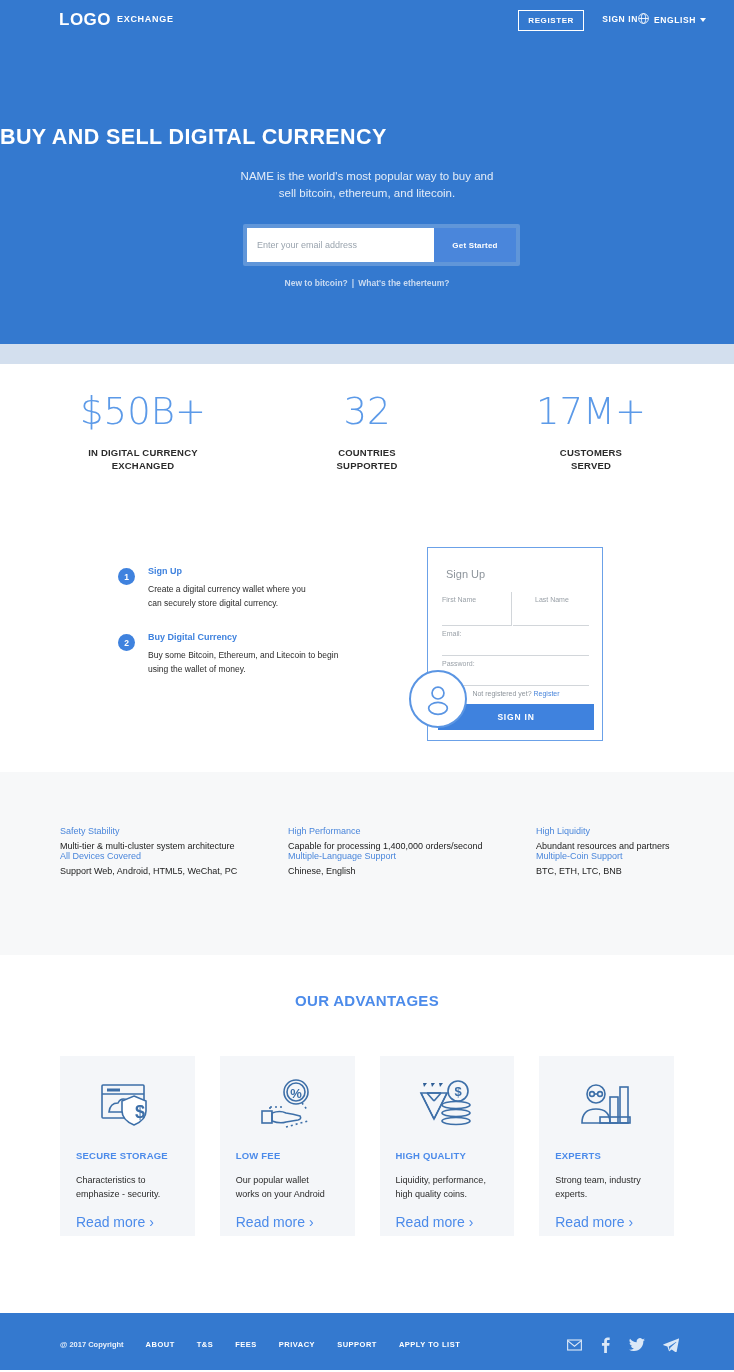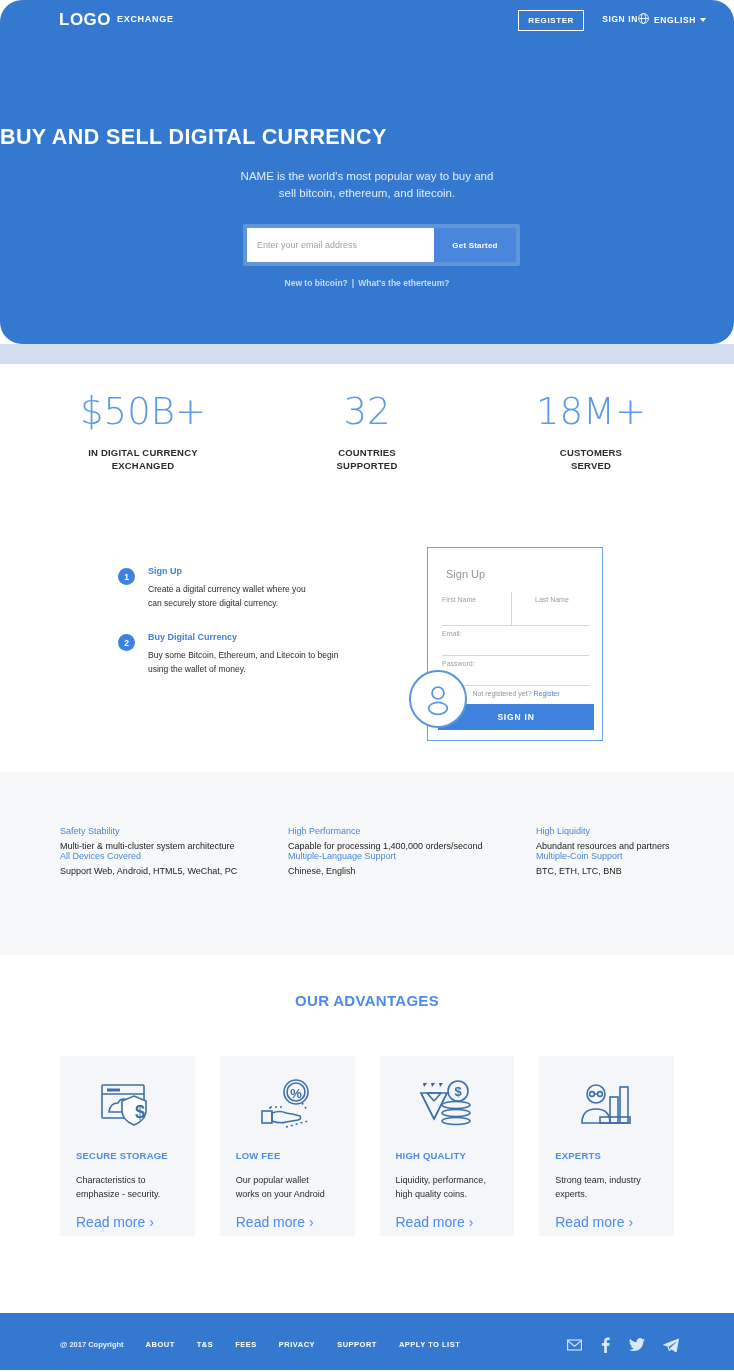--- a/index.html
+++ b/index.html
@@ -9,21 +9,20 @@
     font-family: "Liberation Sans", sans-serif;
     background: #ffffff;
     overflow: hidden;
   }
   .page { position: relative; width: 734px; height: 1372px; }
 
   
   .hero {
     position: absolute; left: 0; top: 0; width: 734px; height: 344px;
     background: #3479cf;
-    border-radius: 22px;
   }
   .navbar {
     position: absolute; left: 0; top: 0; width: 734px; height: 38px;
     display: flex; align-items: center;
   }
   .brand-logo {
     position: absolute; left: 59px; top: 10px;
     color: #ffffff; font-size: 17px; font-weight: bold; letter-spacing: 0.5px;
   }
   .nav-exchange {
@@ -245,21 +244,21 @@
       </div>
     </div>
     <div class="stat">
       <div class="stat-num">32</div>
       <div class="stat-label">
         <div>COUNTRIES</div>
         <div>SUPPORTED</div>
       </div>
     </div>
     <div class="stat">
-      <div class="stat-num">18M+</div>
+      <div class="stat-num">17M+</div>
       <div class="stat-label">
         <div>CUSTOMERS</div>
         <div>SERVED</div>
       </div>
     </div>
   </div>
 
 
   <div class="steps">
     <div class="step">

